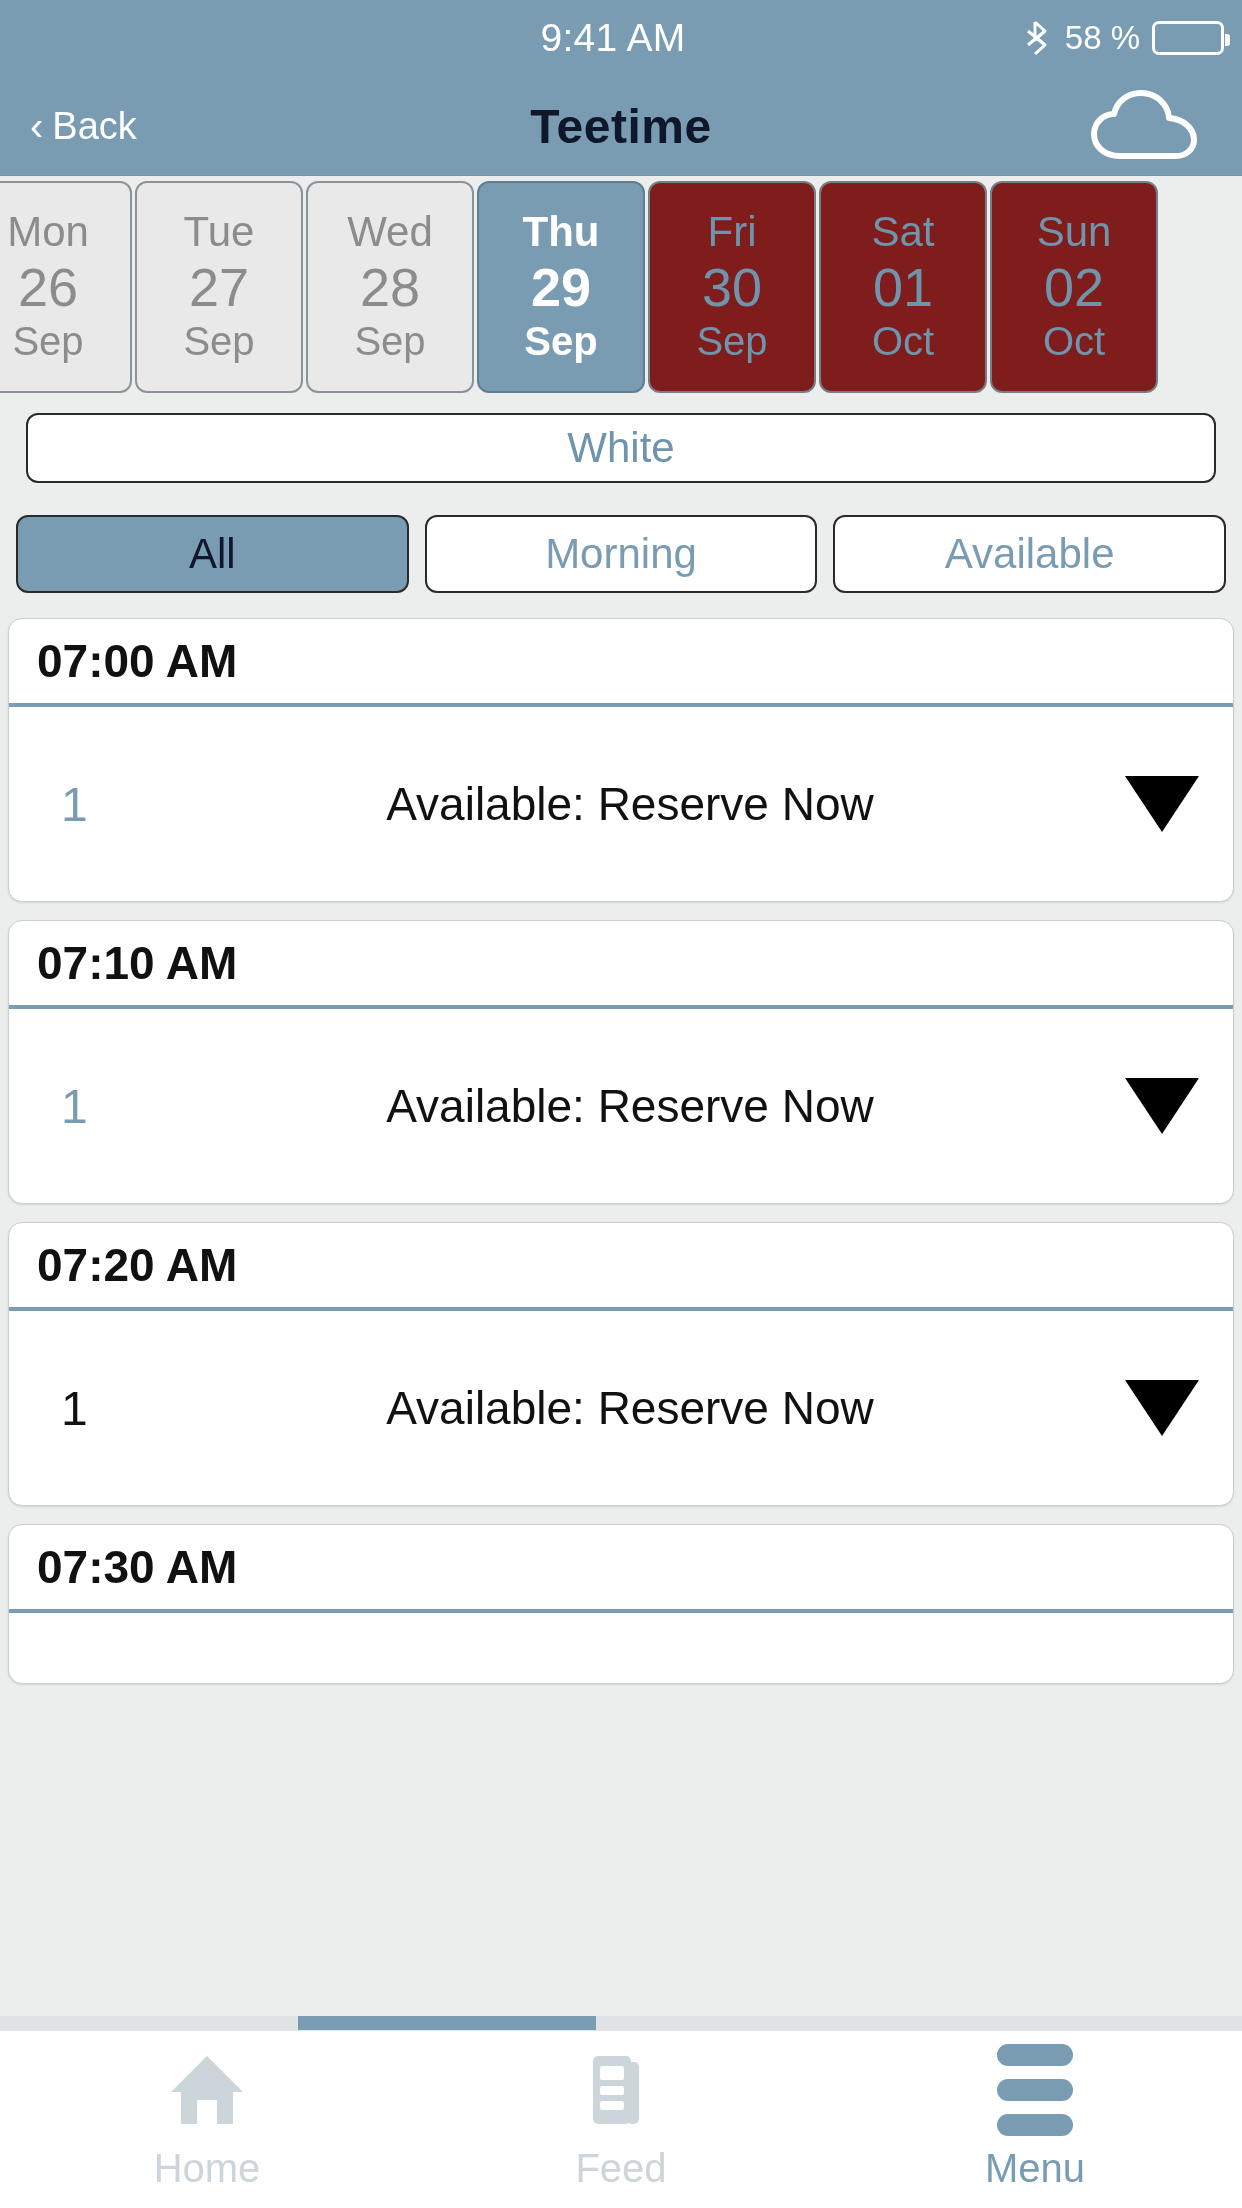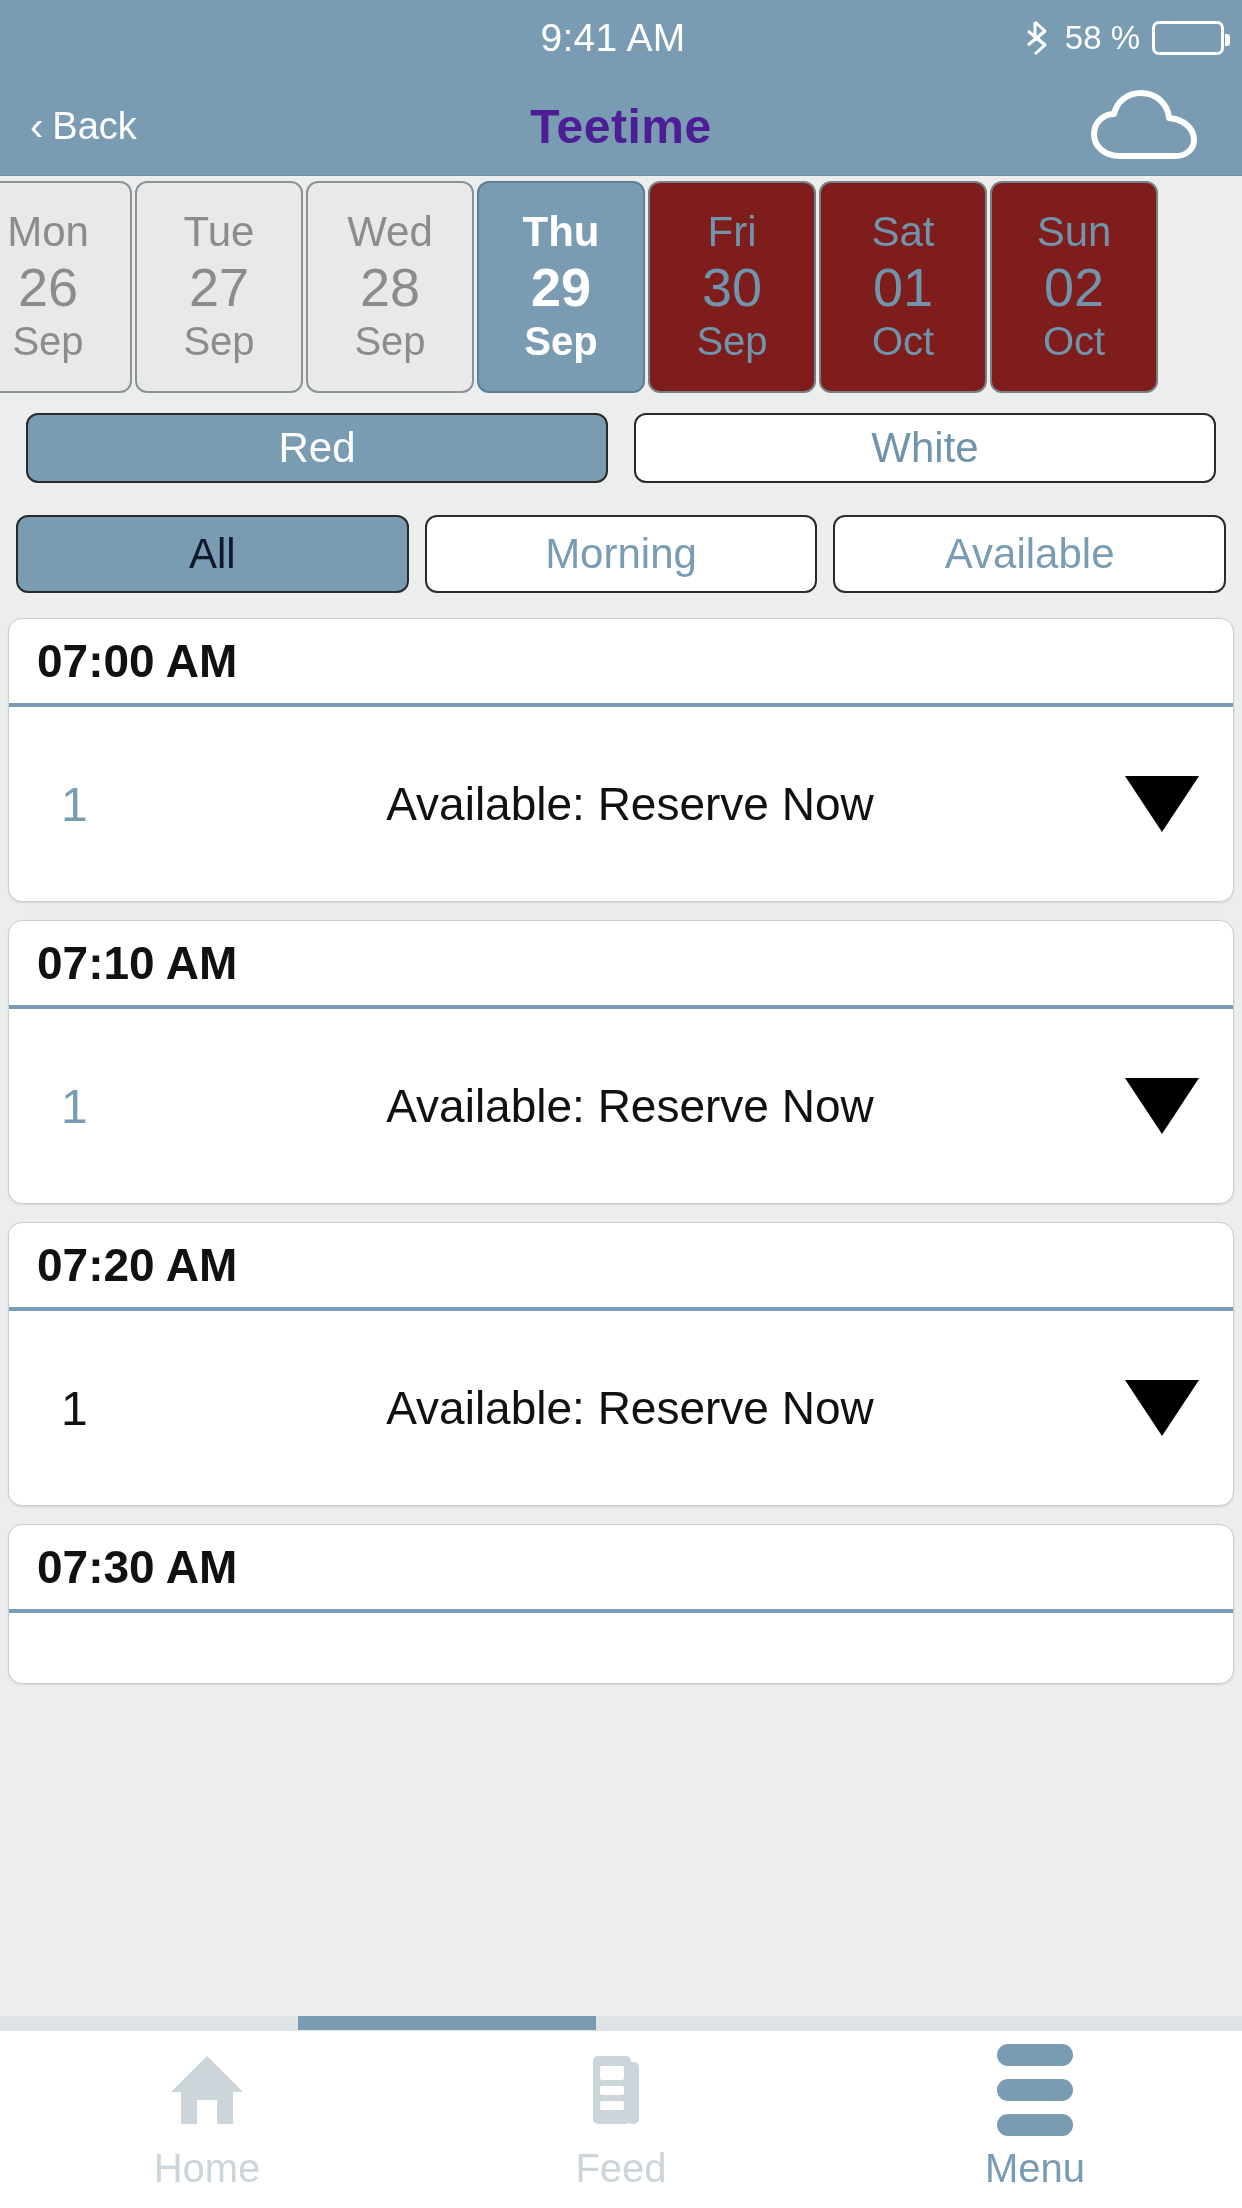--- a/index.html
+++ b/index.html
@@ -65,21 +65,21 @@
   }
   .nav-back {
     position: absolute; left: 30px; top: 0; height: 100px;
     display: flex; align-items: center; gap: 9px;
     color: #ffffff; font-size: 38px; cursor: pointer;
   }
   .nav-back .chev { font-size: 40px; line-height: 1; font-weight: 300; }
   .nav-title {
     position: absolute; left: 0; right: 0; top: 0; height: 100px;
     display: flex; align-items: center; justify-content: center;
-    color: #4c1d95; font-size: 48px; font-weight: bold; letter-spacing: .5px;
+    color: #0f172a; font-size: 48px; font-weight: bold; letter-spacing: .5px;
   }
   .nav-cloud {
     position: absolute; right: 42px; top: 50%; transform: translateY(-50%);
     width: 110px; height: 72px; cursor: pointer;
   }
 
   
   .datestrip {
     flex: 0 0 222px; height: 222px;
     background: #eceded;
@@ -283,21 +283,20 @@
         <span class="mon">Oct</span>
       </div>
       <div class="daycell enabled">
         <span class="dow">Sun</span>
         <span class="dnum">02</span>
         <span class="mon">Oct</span>
       </div>
     </div>
 
   <div class="segrow" id="segrow">
-      <div class="seg active">Red</div>
       <div class="seg">White</div>
     </div>
 
   <div class="filterrow" id="filterrow">
       <div class="chip active">All</div>
       <div class="chip">Morning</div>
       <div class="chip">Available</div>
     </div>
 
   <div class="listwrap">

